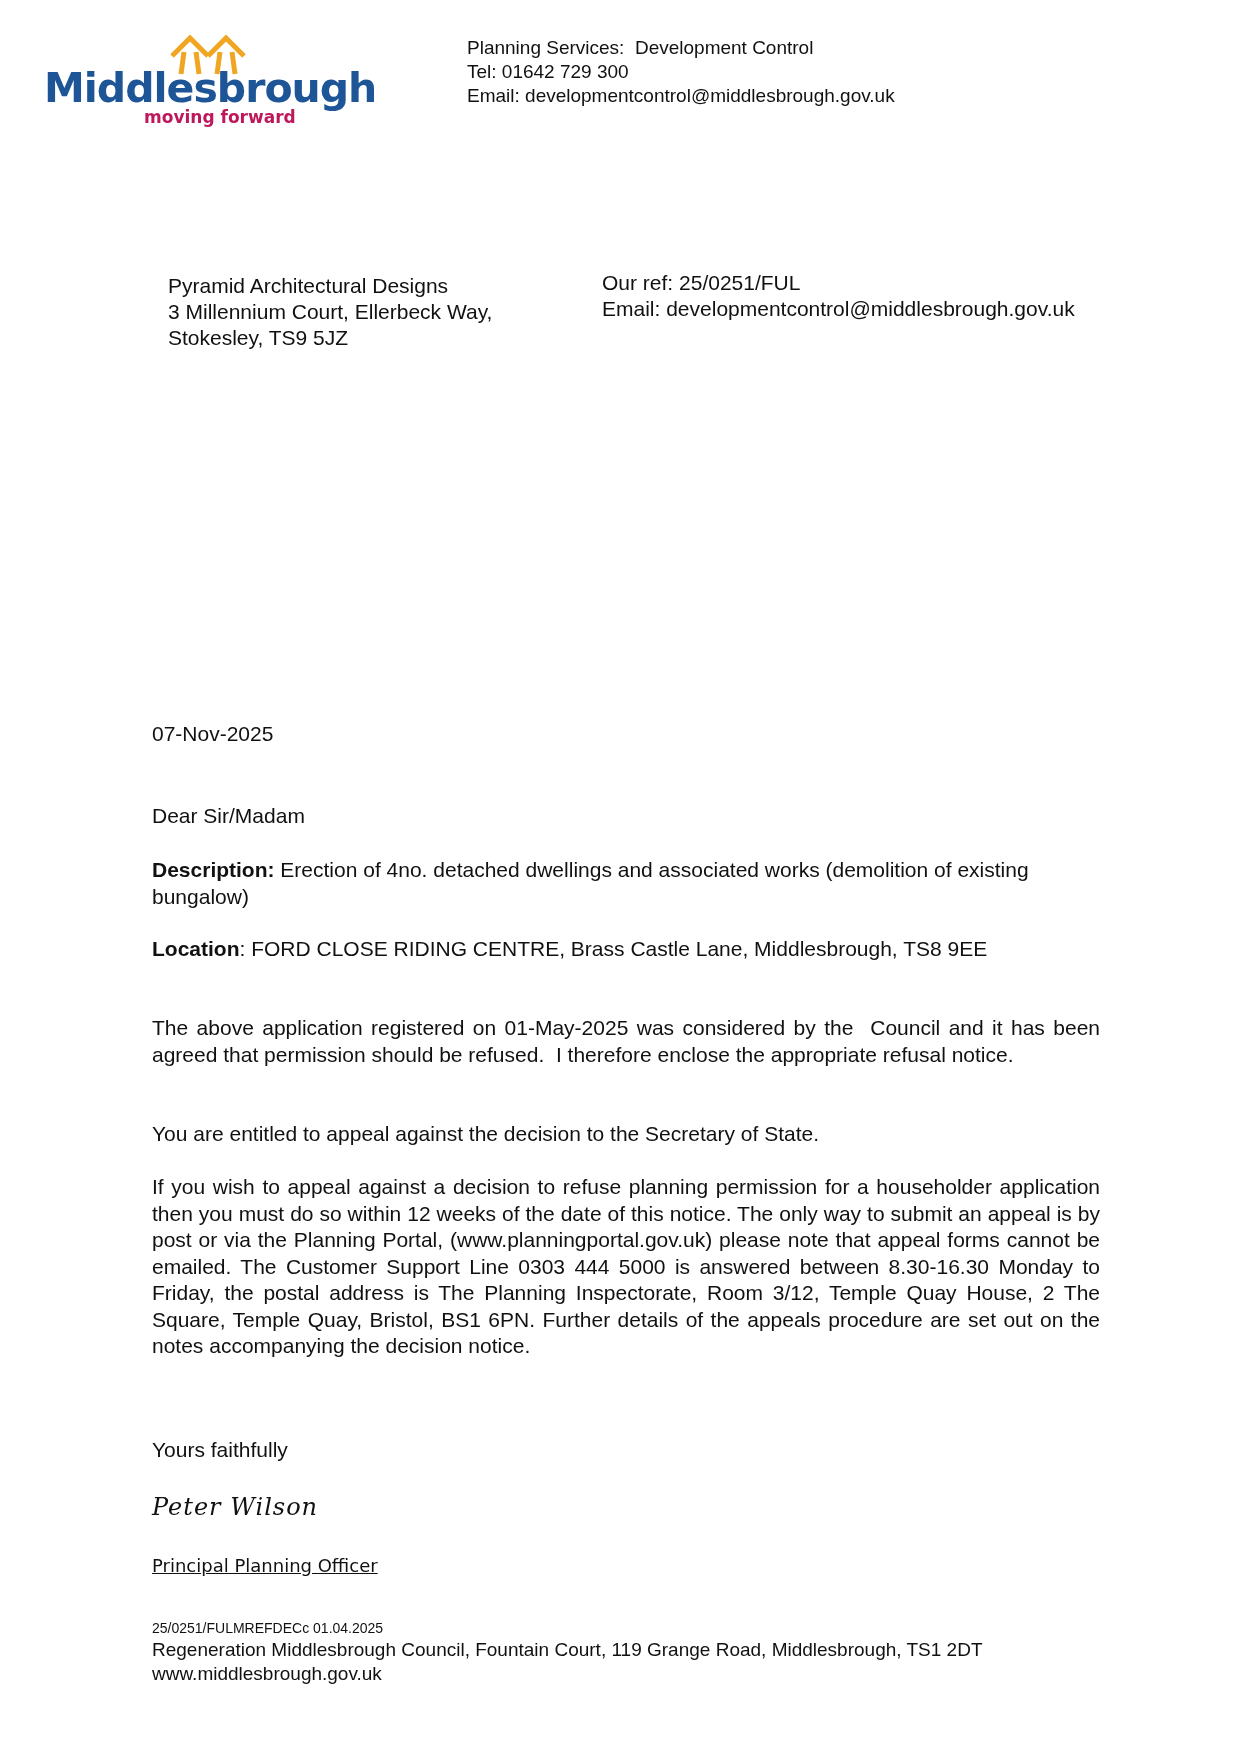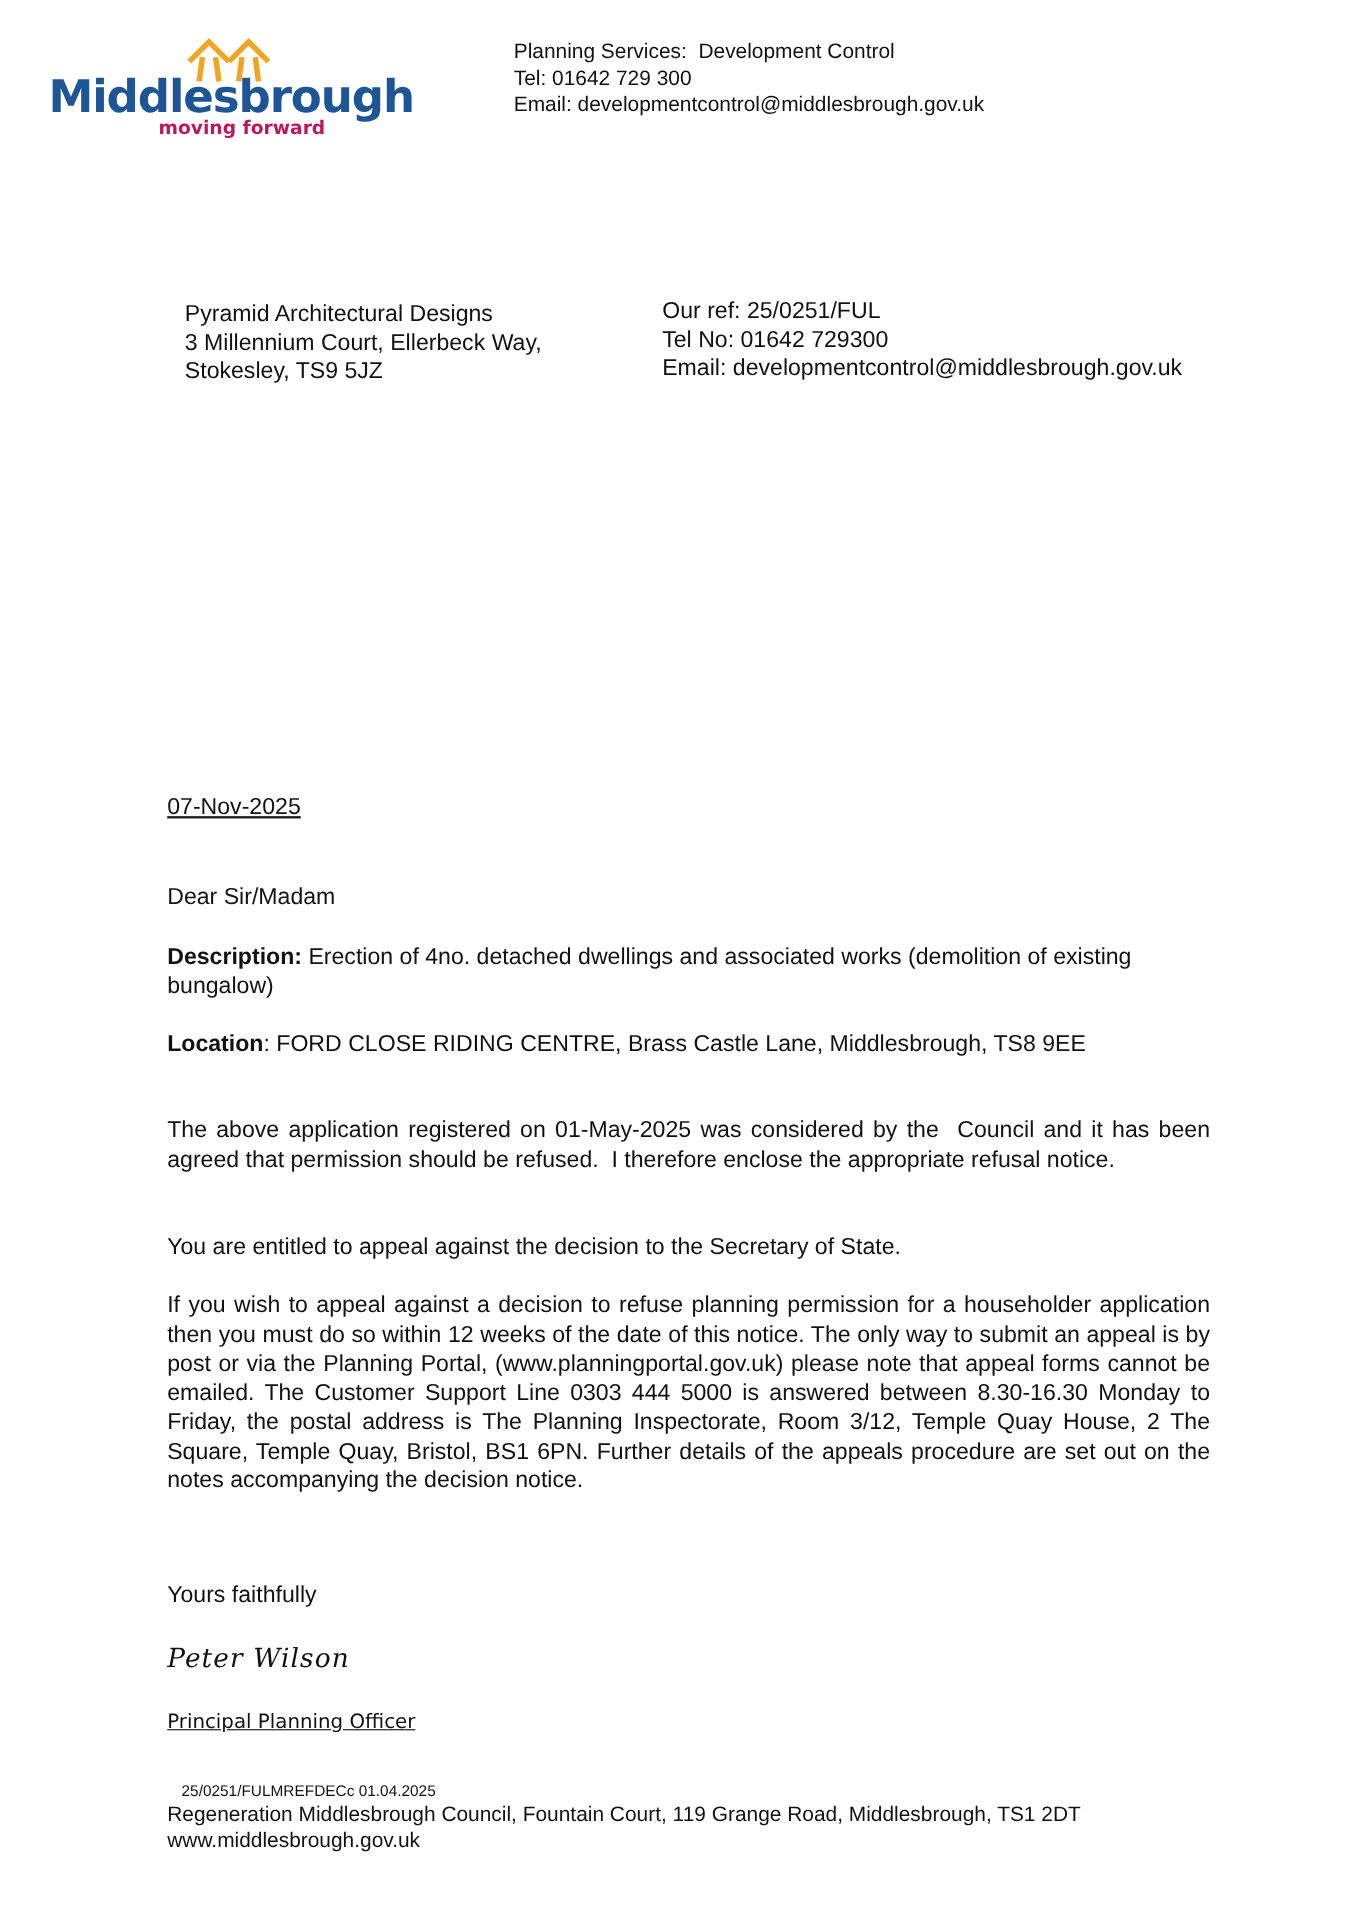--- a/index.html
+++ b/index.html
@@ -42,40 +42,39 @@
 </div>
 
 <div class="abs addr" style="left:168px; top:273px;">
   <div>Pyramid Architectural Designs</div>
   <div>3 Millennium Court, Ellerbeck Way,</div>
   <div>Stokesley, TS9 5JZ</div>
 </div>
 
 <div class="abs addr" style="left:602px; top:270px;">
   <div>Our ref: 25/0251/FUL</div>
-  <div>Tel No: 01642 729300</div>
   <div>Email: developmentcontrol@middlesbrough.gov.uk</div>
 </div>
 
-<div class="abs body-text" style="left:152px; top:721px;text-decoration:underline;">07-Nov-2025</div>
+<div class="abs body-text" style="left:152px; top:721px;">07-Nov-2025</div>
 <div class="abs body-text" style="left:152px; top:803px;">Dear Sir/Madam</div>
 
 <div class="abs body-text" style="left:152px; top:857px; width:900px;">
   <b>Description:</b><span> Erection of 4no. detached dwellings and associated works (demolition of existing bungalow)</span>
 </div>
 
 <div class="abs body-text" style="left:152px; top:936px; width:960px;">
   <b>Location</b><span>: FORD CLOSE RIDING CENTRE, Brass Castle Lane, Middlesbrough, TS8 9EE</span>
 </div>
 
 <div class="abs body-text justify" style="left:152px; top:1015px; width:948px; white-space:pre-wrap;">The above application registered on 01-May-2025 was considered by the  Council and it has been agreed that permission should be refused.  I therefore enclose the appropriate refusal notice.</div>
 
 <div class="abs body-text" style="left:152px; top:1121px;">You are entitled to appeal against the decision to the Secretary of State.</div>
 
 <div class="abs body-text justify" style="left:152px; top:1174px; width:948px;">If you wish to appeal against a decision to refuse planning permission for a householder application then you must do so within 12 weeks of the date of this notice. The only way to submit an appeal is by post or via the Planning Portal, (www.planningportal.gov.uk) please note that appeal forms cannot be emailed. The Customer Support Line 0303 444 5000 is answered between 8.30-16.30 Monday to Friday, the postal address is The Planning Inspectorate, Room 3/12, Temple Quay House, 2 The Square, Temple Quay, Bristol, BS1 6PN. Further details of the appeals procedure are set out on the notes accompanying the decision notice.</div>
 
 <div class="abs body-text" style="left:152px; top:1437px;">Yours faithfully</div>
 <div class="abs sig" style="left:152px; top:1493px;">Peter Wilson</div>
 <div class="abs officer" style="left:152px; top:1555px;text-decoration:underline;">Principal Planning Officer</div>
 
-<div class="abs small" style="left:165px; top:1620px;text-align:right;">25/0251/FULMREFDECc 01.04.2025</div>
+<div class="abs small" style="left:152px; top:1620px;text-align:right;">25/0251/FULMREFDECc 01.04.2025</div>
 <div class="abs hdr" style="left:152px; top:1638px;">Regeneration Middlesbrough Council, Fountain Court, 119 Grange Road, Middlesbrough, TS1 2DT</div>
 <div class="abs hdr" style="left:152px; top:1662px;">www.middlesbrough.gov.uk</div>
 
 </body></html>

